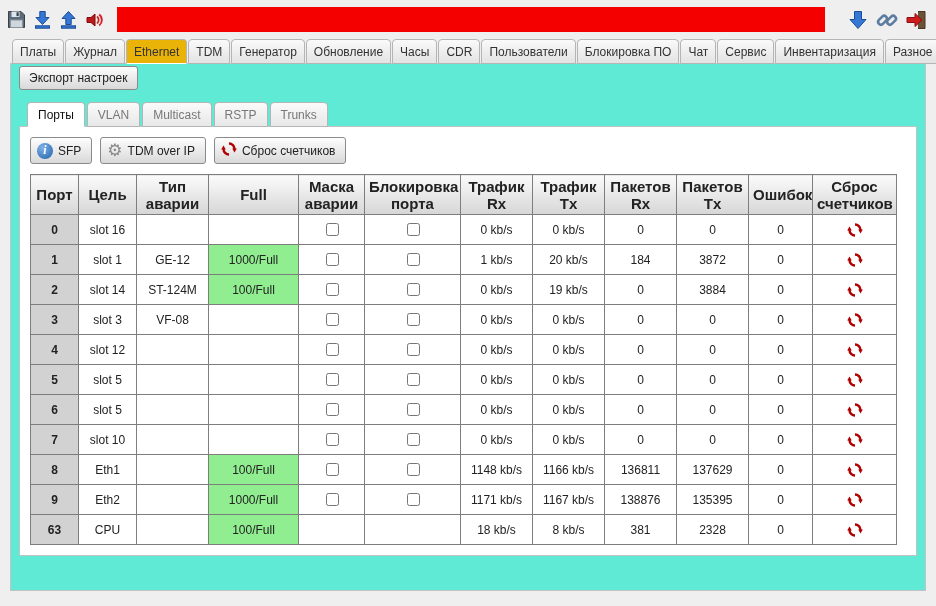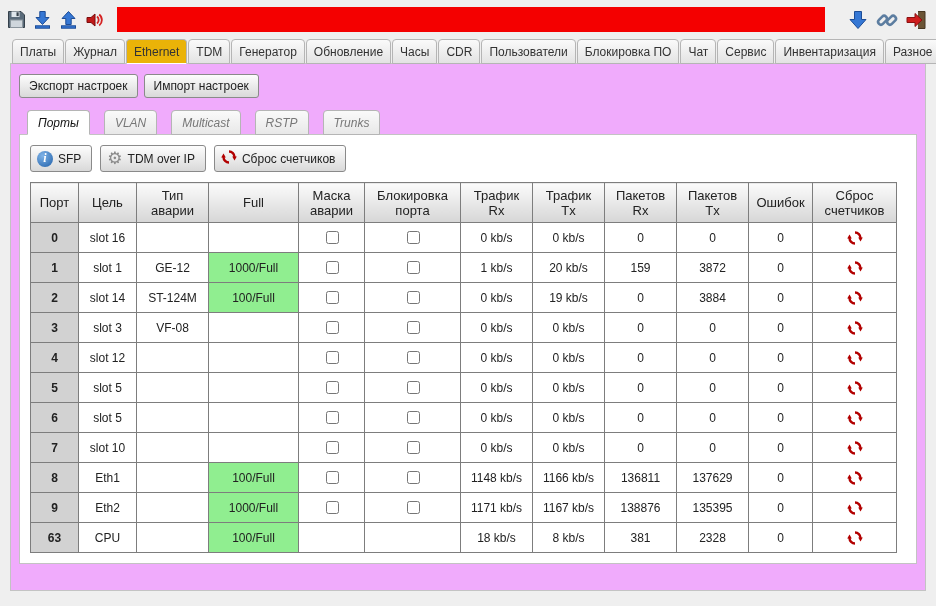--- a/index.html
+++ b/index.html
@@ -17,55 +17,55 @@
   .tabs-row { display: flex; margin: 3px 0 0 12px; position: relative; z-index: 2; }
   .tab {
     padding: 5px 7px 4px; border: 1px solid #b5b5b5;
     background: linear-gradient(#fafafa, #e3e3e3);
     border-radius: 4px 4px 0 0; margin-right: 1px; margin-bottom: -1px;
     cursor: pointer; color: #333; white-space: nowrap;
   }
   .tab.active { background: #eab308; border-bottom-color: #fff; }
 
   .content {
-    margin: 0 10px; border: 1px solid #c3c3c3; background: #f0abfc;
-    padding: 8px 8px 16px; position: relative; z-index: 1; min-height: 528px;
+    margin: 0 10px; border: 1px solid #c3c3c3; background: #5eead4;
+    padding: 0 8px 16px; position: relative; z-index: 1; min-height: 528px;
   }
   .settings-row { display: flex; gap: 6px; margin: 2px 0 12px; }
   .btn {
     font-family: inherit; font-size: 12px; color: #222;
     padding: 4px 9px; border: 1px solid #8a8a8a; border-radius: 3px;
     background: linear-gradient(#fdfdfd, #d9d9d9); cursor: pointer;
   }
   .subtabs-row { display: flex; margin-left: 8px; position: relative; z-index: 2; }
   .subtab {
     padding: 5px 10px 4px; border: 1px solid #b5b5b5;
     background: linear-gradient(#fafafa, #e8e8e8);
-    border-radius: 4px 4px 0 0; margin-right: 14px; margin-bottom: -1px;
-    color: #777; cursor: pointer; font-style: italic;
+    border-radius: 4px 4px 0 0; margin-right: 2px; margin-bottom: -1px;
+    color: #777; cursor: pointer;
   }
   .subtab.active { background: #fff; border-bottom-color: #fff; color: #111; }
 
   .panel { border: 1px solid #c3c3c3; padding: 10px; background: #fff; position: relative; z-index: 1; }
   .actions-row { display: flex; gap: 8px; margin-bottom: 10px; }
   .btn.icon-text { display: inline-flex; align-items: center; gap: 5px; padding: 3px 10px 3px 6px; }
   .info-icon {
     width: 16px; height: 16px; border-radius: 50%;
     background: radial-gradient(circle at 35% 30%, #7fb3e8, #1f5fa8);
     color: #fff; font-weight: bold; font-style: italic;
     font-family: "Liberation Serif", serif;
     display: inline-flex; align-items: center; justify-content: center; font-size: 12px;
   }
   .gear-icon { font-size: 17px; color: #8a8a8a; line-height: 1; }
 
   .ports-table { border-collapse: collapse; table-layout: fixed; width: 866px; }
   .ports-table th, .ports-table td { border: 1px solid #7d7d7d; text-align: center; padding: 2px 4px; overflow: hidden; }
   .ports-table th {
     background: linear-gradient(#fbfbfb, #d6d6d6);
-    font-weight: normal; height: 40px; font-size: 13px;
+    font-weight: bold; height: 40px; font-size: 15px;
   }
   .ports-table td { height: 30px; font-size: 12px; background: #fff; }
   td.port-cell { background: #d2d2d2; font-weight: bold; }
   .reset-btn { background: none; border: none; cursor: pointer; padding: 0; display: inline-flex; vertical-align: middle; }
 </style>
 </head>
 <body>
 
 <div class="page">
 
@@ -134,21 +134,20 @@
       <div class="tab">Блокировка ПО</div>
       <div class="tab">Чат</div>
       <div class="tab">Сервис</div>
       <div class="tab">Инвентаризация</div>
       <div class="tab">Разное</div>
     </div>
 
   <div class="content">
     <div class="settings-row">
       <button class="btn">Экспорт настроек</button>
-      <button class="btn">Импорт настроек</button>
     </div>
 
     <div class="subtabs-row">
         <div class="subtab active">Порты</div>
         <div class="subtab">VLAN</div>
         <div class="subtab">Multicast</div>
         <div class="subtab">RSTP</div>
         <div class="subtab">Trunks</div>
       </div>
 
@@ -228,21 +227,21 @@
             </tr>
             <tr>
               <td class="port-cell">1</td>
               <td>slot 1</td>
               <td>GE-12</td>
               <td style="background: rgb(144, 238, 144);">1000/Full</td>
               <td><input type="checkbox" style=""></td>
               <td><input type="checkbox" style=""></td>
               <td>1 kb/s</td>
               <td>20 kb/s</td>
-              <td>159</td>
+              <td>184</td>
               <td>3872</td>
               <td>0</td>
               <td><button class="reset-btn">
                   <svg width="16" height="16" viewBox="0 0 16 16">
                     <path d="M8 2.5 A5.5 5.5 0 0 1 13.5 8" fill="none" stroke="#b20000" stroke-width="2.4"></path>
                     <path d="M8 13.5 A5.5 5.5 0 0 1 2.5 8" fill="none" stroke="#b20000" stroke-width="2.4"></path>
                     <polygon points="11.2,7.4 15.8,7.4 13.5,11.6" fill="#b20000"></polygon>
                     <polygon points="0.2,8.6 4.8,8.6 2.5,4.4" fill="#b20000"></polygon>
                   </svg>
                 </button></td>

